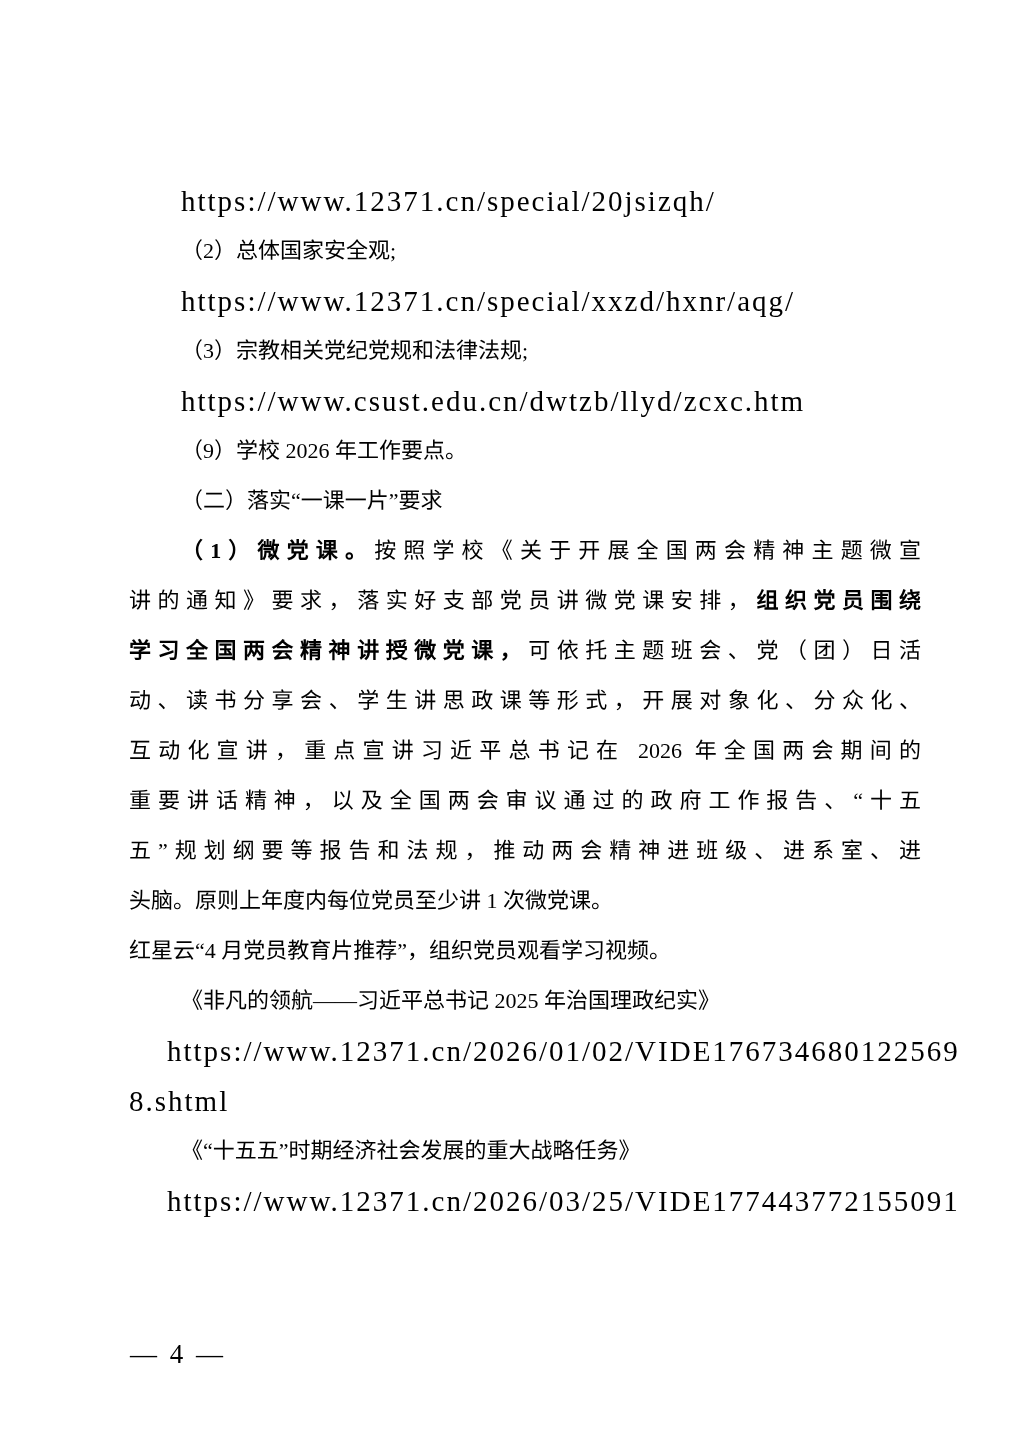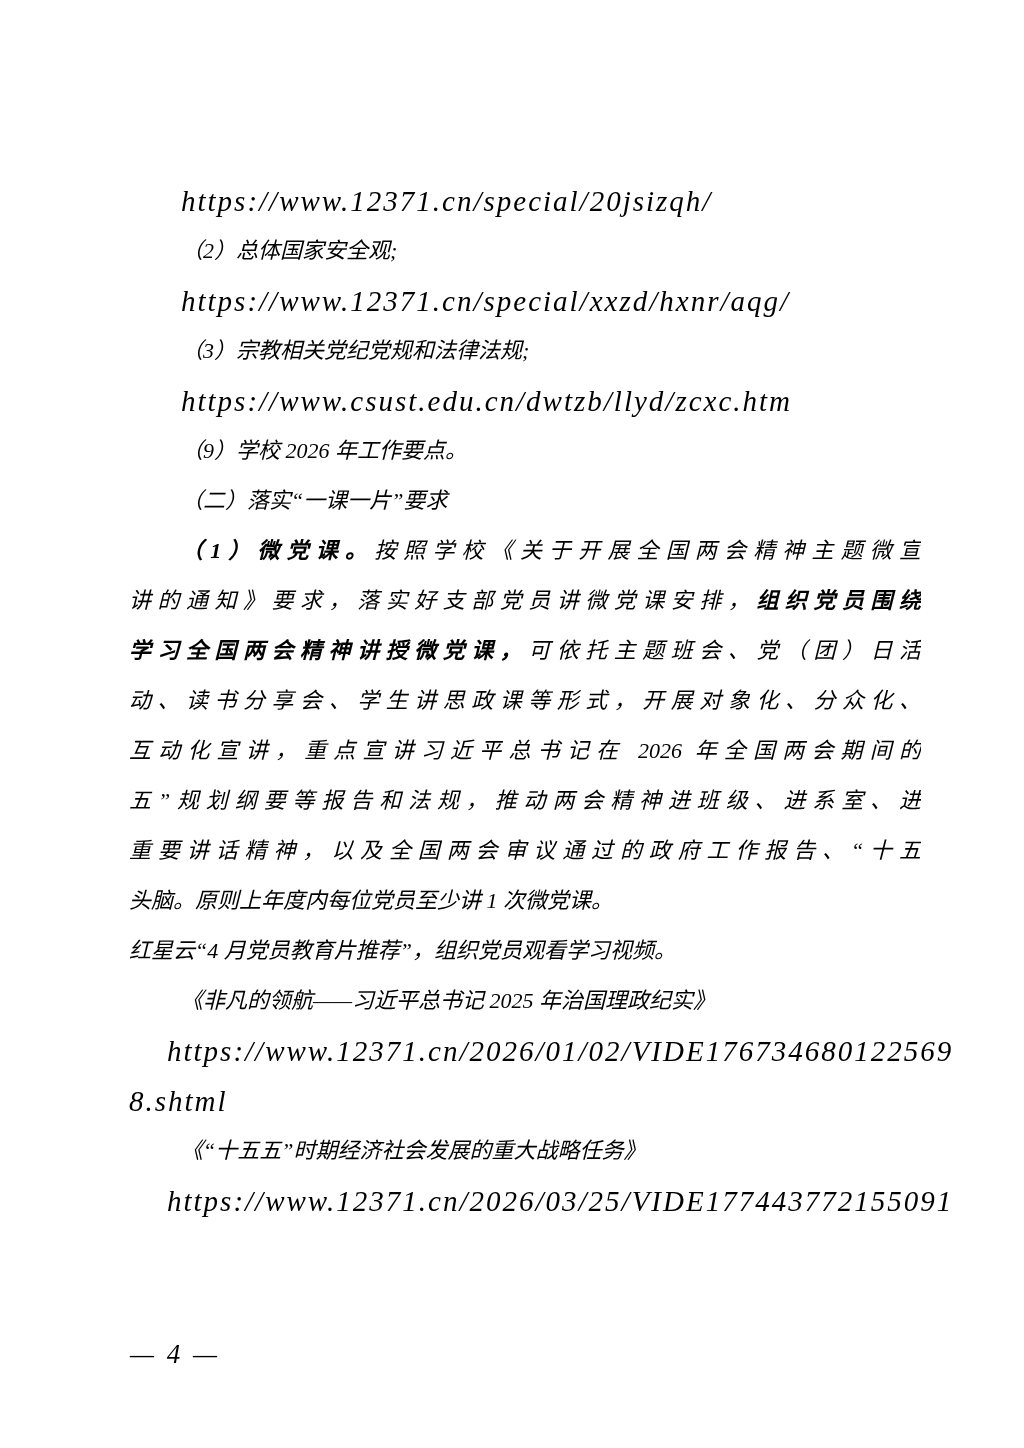--- a/index.html
+++ b/index.html
@@ -8,21 +8,20 @@
     background: #ffffff;
   }
   .page {
     position: relative;
     width: 1024px;
     height: 1448px;
     background: #ffffff;
     color: #000000;
     font-family: "Liberation Serif", "DejaVu Serif", serif;
     overflow: hidden;
-    font-style: italic;
   }
   .content {
     position: absolute;
     left: 129px;
     top: 176px;
     width: 792px;
   }
   .line {
     height: 50px;
     line-height: 50px;
@@ -67,22 +66,22 @@
     <div class="line url indent">https://www.csust.edu.cn/dwtzb/llyd/zcxc.htm</div>
     <div class="line indent">（9）学校 2026 年工作要点。</div>
 
     <div class="line indent">（二）落实“一课一片”要求</div>
 
     <div class="line stretch indent"><span class="b">（1）微党课。</span><span>按照学校《关于开展全国两会精神主题微宣</span></div>
     <div class="line stretch"><span>讲的通知》要求，落实好支部党员讲微党课安排，</span><span class="b">组织党员围绕</span></div>
     <div class="line stretch"><span class="b">学习全国两会精神讲授微党课，</span><span>可依托主题班会、党（团）日活</span></div>
     <div class="line stretch">动、读书分享会、学生讲思政课等形式，开展对象化、分众化、</div>
     <div class="line stretch">互动化宣讲，重点宣讲习近平总书记在 2026 年全国两会期间的</div>
+    <div class="line stretch">重要讲话精神，以及全国两会审议通过的政府工作报告、“十五</div>
     <div class="line stretch">五”规划纲要等报告和法规，推动两会精神进班级、进系室、进</div>
-    <div class="line stretch">重要讲话精神，以及全国两会审议通过的政府工作报告、“十五</div>
     <div class="line">头脑。原则上年度内每位党员至少讲 1 次微党课。</div>
 
     <div class="line">红星云“4 月党员教育片推荐”，组织党员观看学习视频。</div>
 
     <div class="line indent">《非凡的领航——习近平总书记 2025 年治国理政纪实》</div>
     <div class="line url indent-sm">https://www.12371.cn/2026/01/02/VIDE176734680122569</div>
     <div class="line url">8.shtml</div>
 
     <div class="line indent">《“十五五”时期经济社会发展的重大战略任务》</div>
     <div class="line url indent-sm">https://www.12371.cn/2026/03/25/VIDE177443772155091</div>

